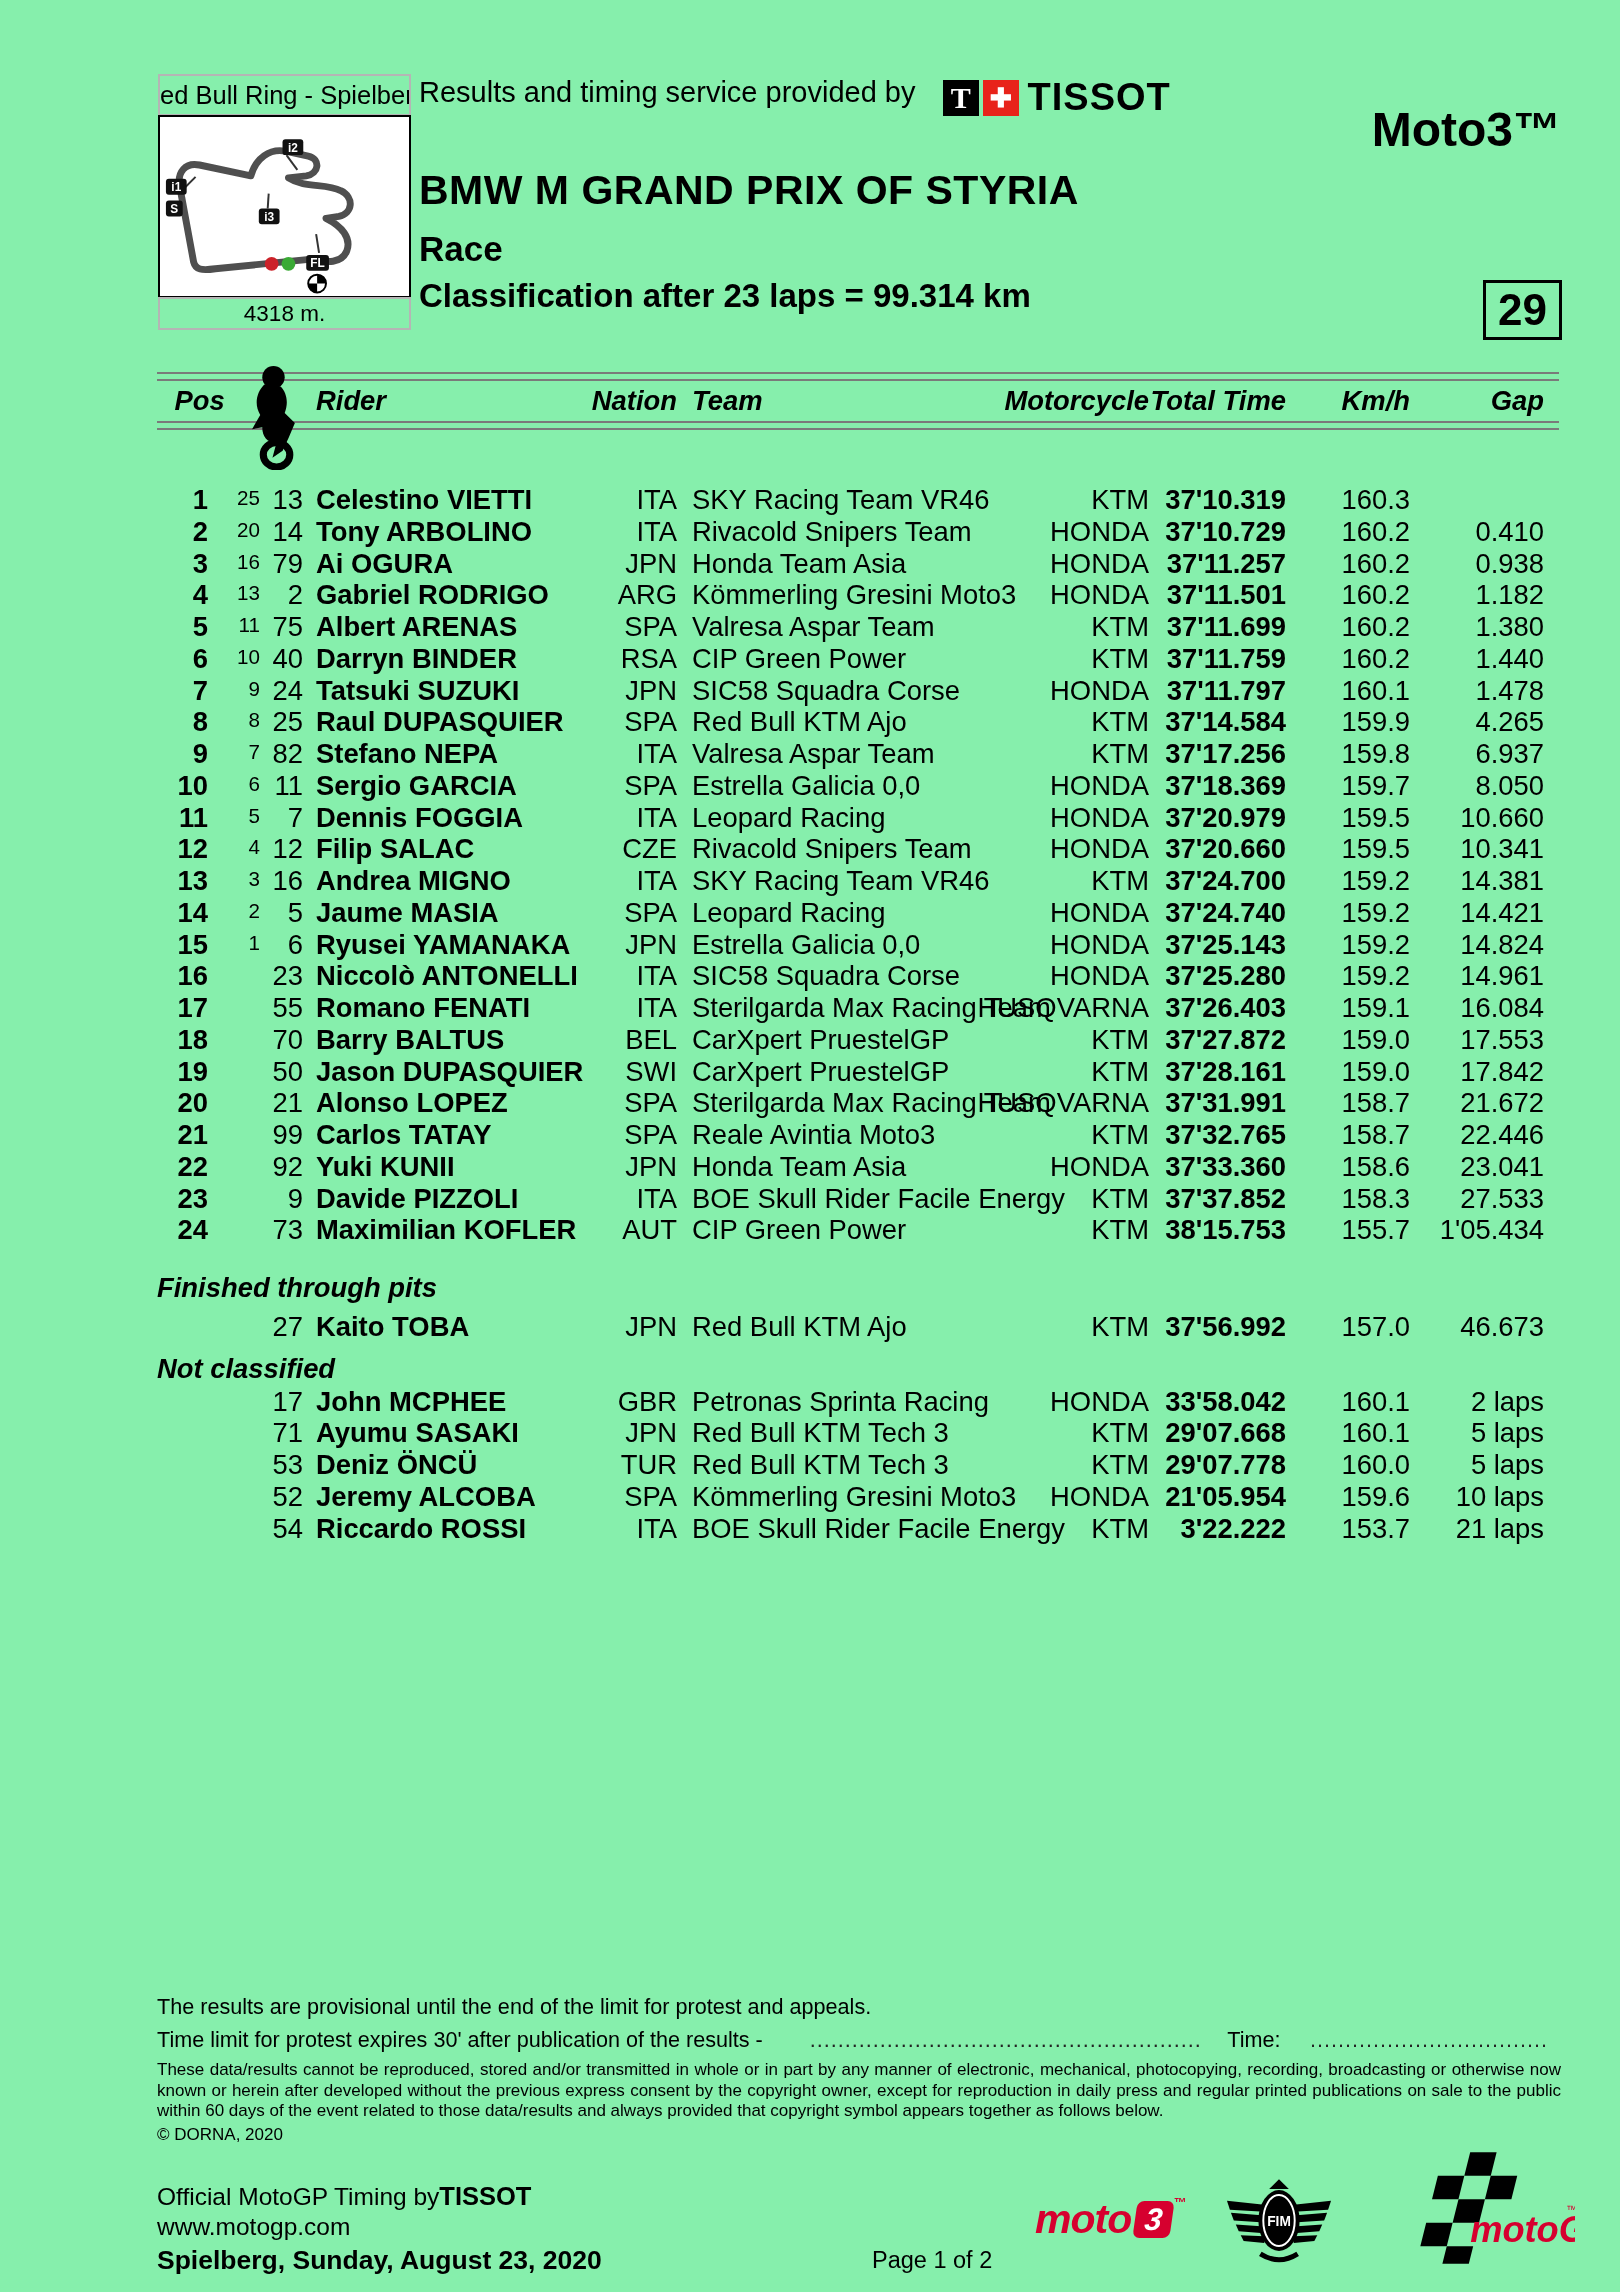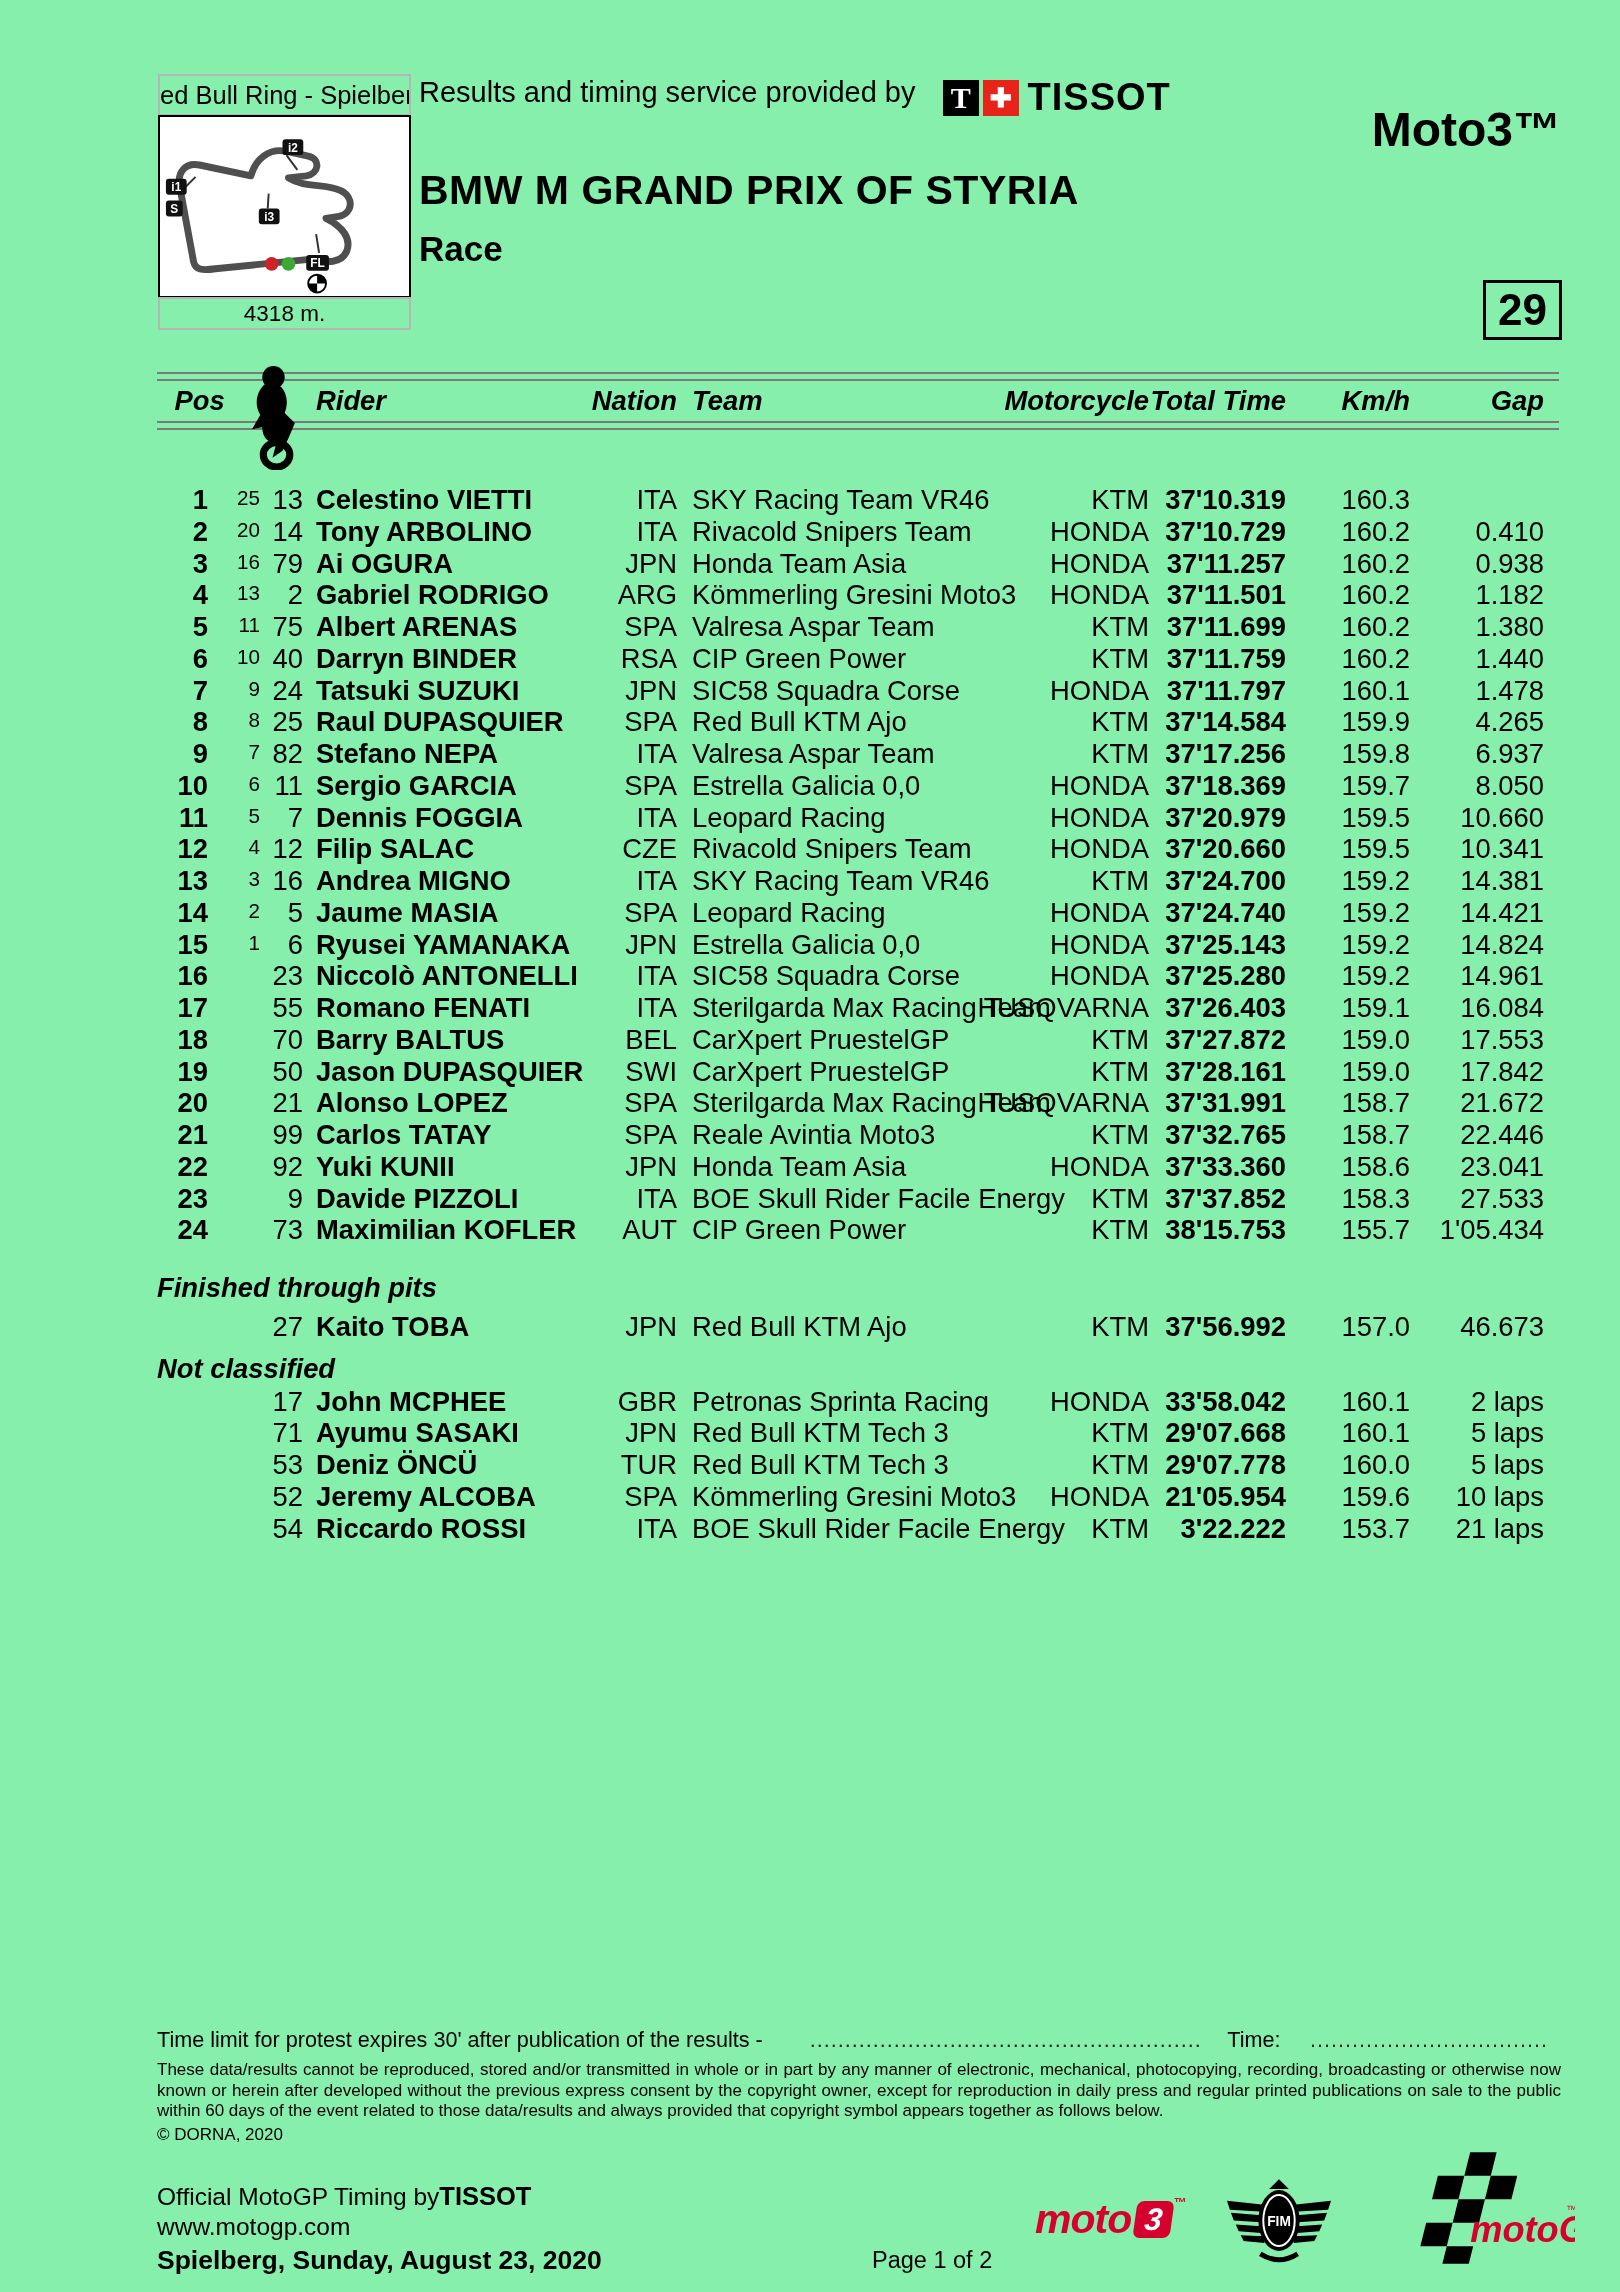--- a/index.html
+++ b/index.html
@@ -124,20 +124,21 @@
     <span class="tissot">
       <span class="sq sq-t">T</span>
       <span class="sq sq-x">✚</span>
       <span class="word">TISSOT</span>
     </span>
   </div>
 
   <div class="category">Moto3™</div>
   <div class="event">BMW M GRAND PRIX OF STYRIA</div>
   <div class="session">Race</div>
+  <div class="classif">Classification after 23 laps = 99.314 km</div>
   <div class="race-no">29</div>
 
   <div class="hline" style="top:372px"></div>
   <div class="hline" style="top:379px"></div>
   <div class="hline" style="top:421px"></div>
   <div class="hline" style="top:428px"></div>
 
   <svg class="rider-icon" viewBox="0 0 64 104">
     <circle cx="31" cy="13" r="11" fill="#000"></circle>
     <path d="M22,20 C14,28 12,40 18,50 L10,64 L20,62 C20,72 26,78 34,77 L30,92 L40,85 L46,72 L52,58 L42,48
@@ -515,20 +516,21 @@
     <span class="c bike">KTM</span>
     <span class="c time">3'22.222</span>
     <span class="c kmh">153.7</span>
     <span class="c gap">21 laps</span>
   </div>
     </div>
 
   <div class="sec-head" style="top:1272px">Finished through pits</div>
   <div class="sec-head" style="top:1353px">Not classified</div>
 
+  <div class="f-line1">The results are provisional until the end of the limit for protest and appeals.</div>
   <div class="f-line2">
     <span>Time limit for protest expires 30' after publication of the results  -</span>
     <span class="dots" style="margin-left:41px">........................................................</span>
     <span style="margin-left:19.6px">Time:</span>
     <span class="dots" style="margin-left:23.5px">..................................</span>
   </div>
   <div class="f-small">These data/results cannot be reproduced, stored and/or transmitted in whole or in part by any manner of electronic, mechanical, photocopying, recording, broadcasting or otherwise now known or herein after developed without the previous express consent by the copyright owner, except for reproduction in daily press and regular printed publications on sale to the public within 60 days of the event related to those data/results and always provided that copyright symbol appears together as follows below.</div>
   <div class="f-copy">© DORNA, 2020</div>
 
   <div class="f-official">

